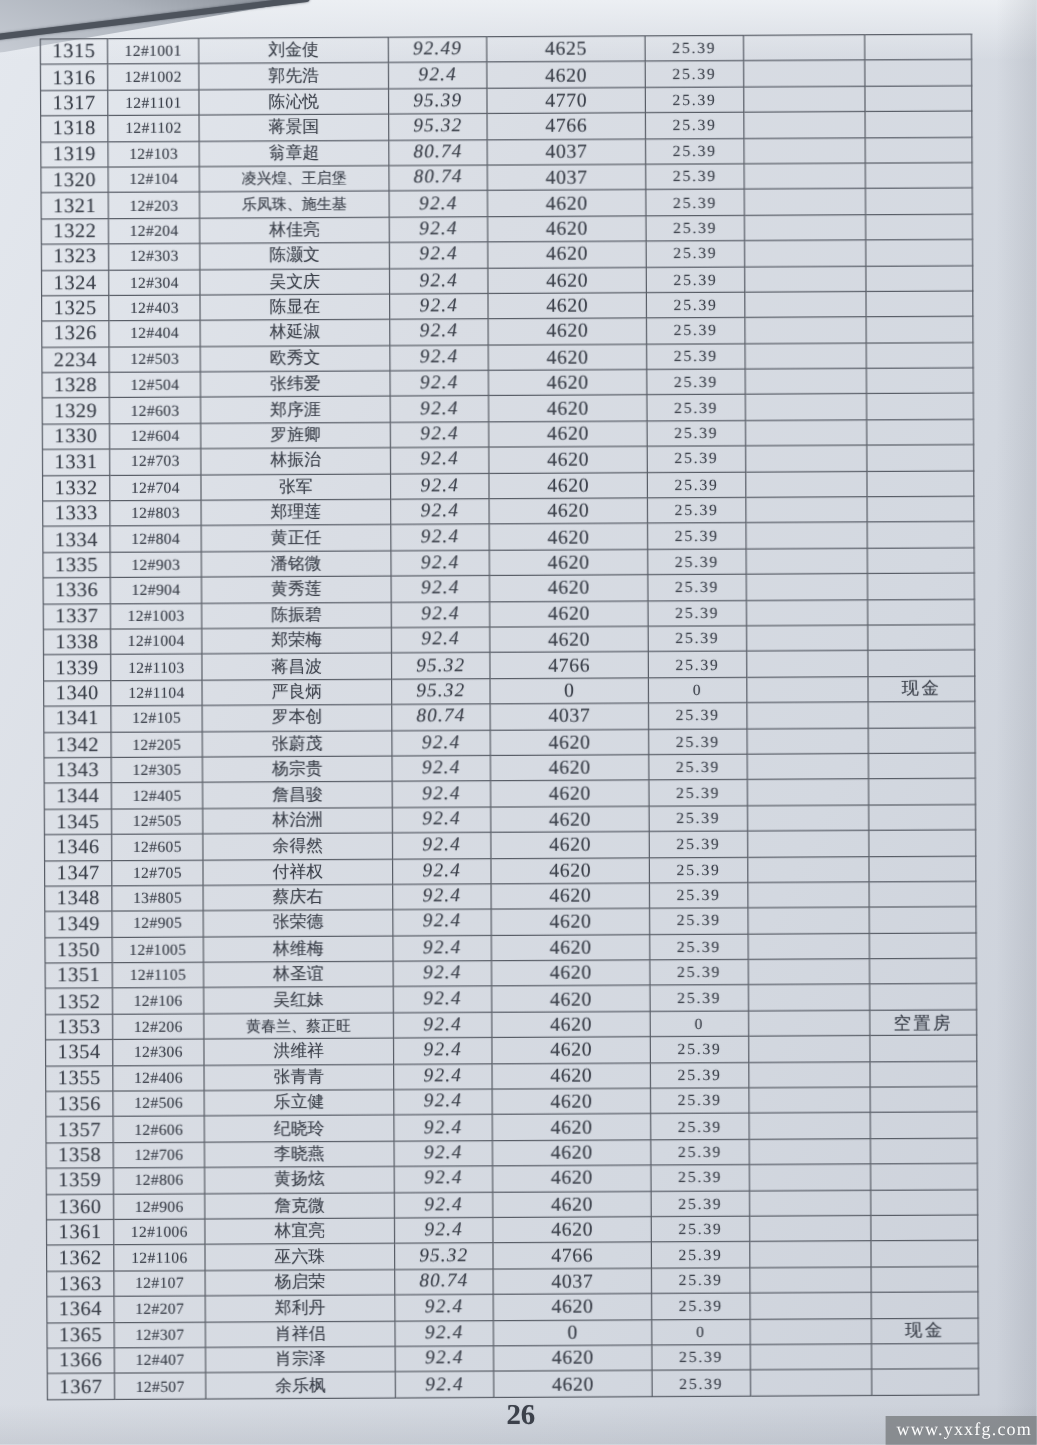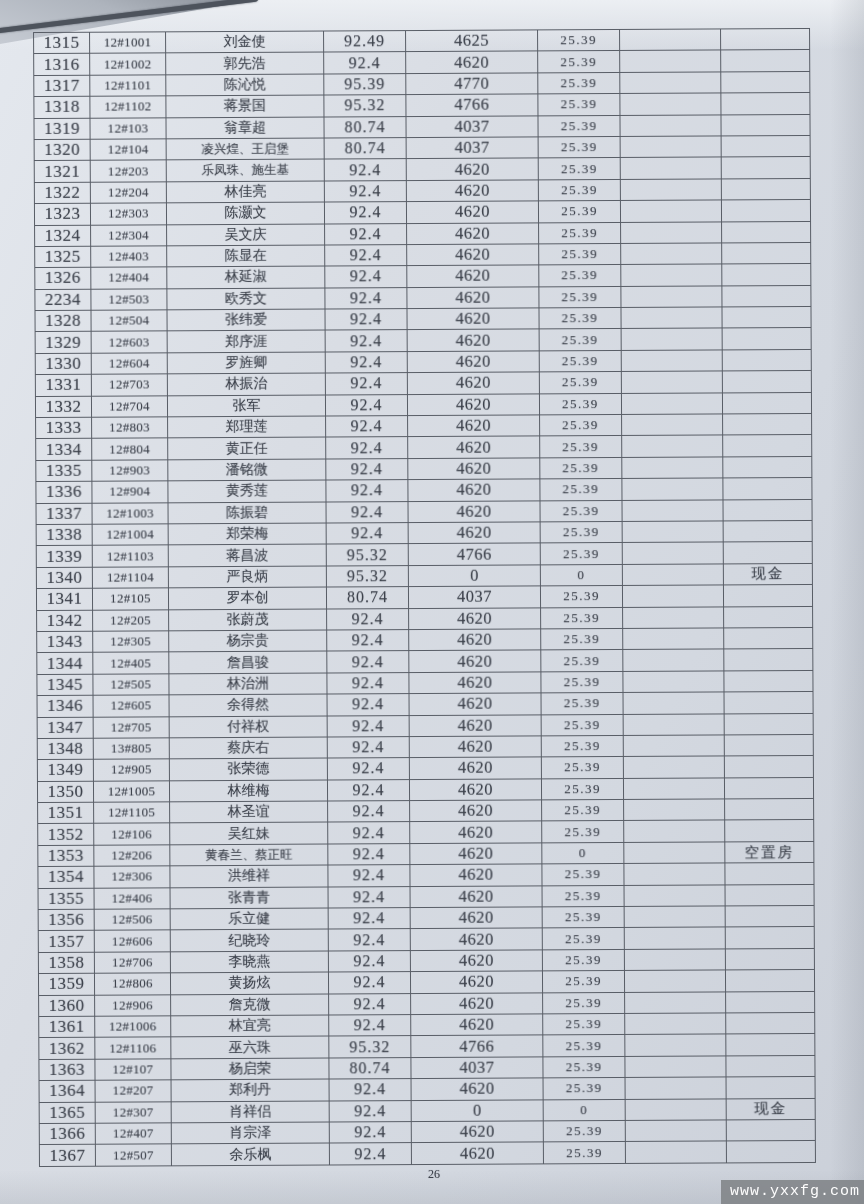--- a/index.html
+++ b/index.html
@@ -42,32 +42,32 @@
   td{
     border:1px solid #585d66;height:20.4px;padding:0 1px;
     text-align:center;vertical-align:middle;
     color:#3c414b;white-space:nowrap;overflow:hidden;
     text-shadow:0 0 1px rgba(70,75,85,.35);
   }
   td.c0{font-size:17px;letter-spacing:.5px;}
   td.c1{font-size:13px;letter-spacing:.3px;}
   td.c2{font-size:14px;}
   td.c2.long{font-size:12.5px;}
-  td.c3{font-size:16px;letter-spacing:1px;}
+  td.c3{font-size:16px;letter-spacing:1px;font-style:italic;}
   td.c4{font-size:16.5px;letter-spacing:.5px;}
   td.c5{font-size:13px;letter-spacing:1.5px;}
   td.c7{font-size:14.5px;letter-spacing:2px;margin-left:12px;}
   .page-number{
     position:absolute;left:414px;top:1167px;width:40px;text-align:center;
-    font-size:12px;color:#3c414b;text-shadow:0 0 1px rgba(70,75,85,.35);
+    font-size:24px;color:#3c414b;text-shadow:0 0 1px rgba(70,75,85,.35);font-weight:bold;
   }
   .watermark{
     position:absolute;right:0;top:1180px;height:24px;
     background:rgba(126,129,133,.85);color:#fdfdfd;
-    font-family:Liberation Mono, monospace;
+    font-family:Liberation Serif, serif;
     font-size:15px;line-height:24px;letter-spacing:1px;
     padding:0 4px 1px 9px;
   }
 </style>
 </head>
 <body>
 
 <div>
 
   <div class="top-band"></div>

